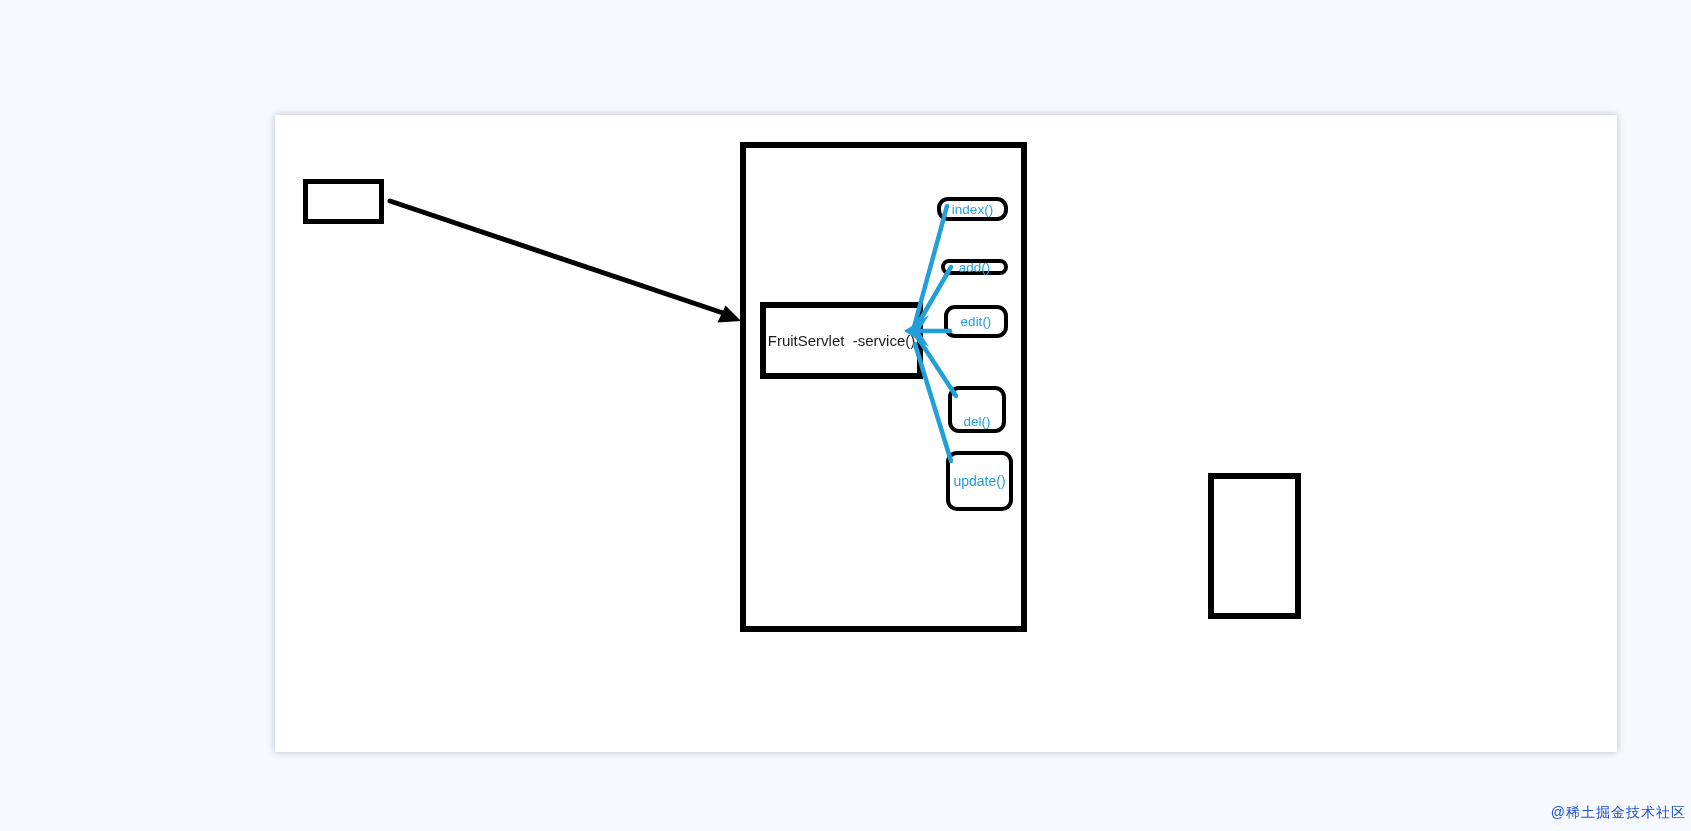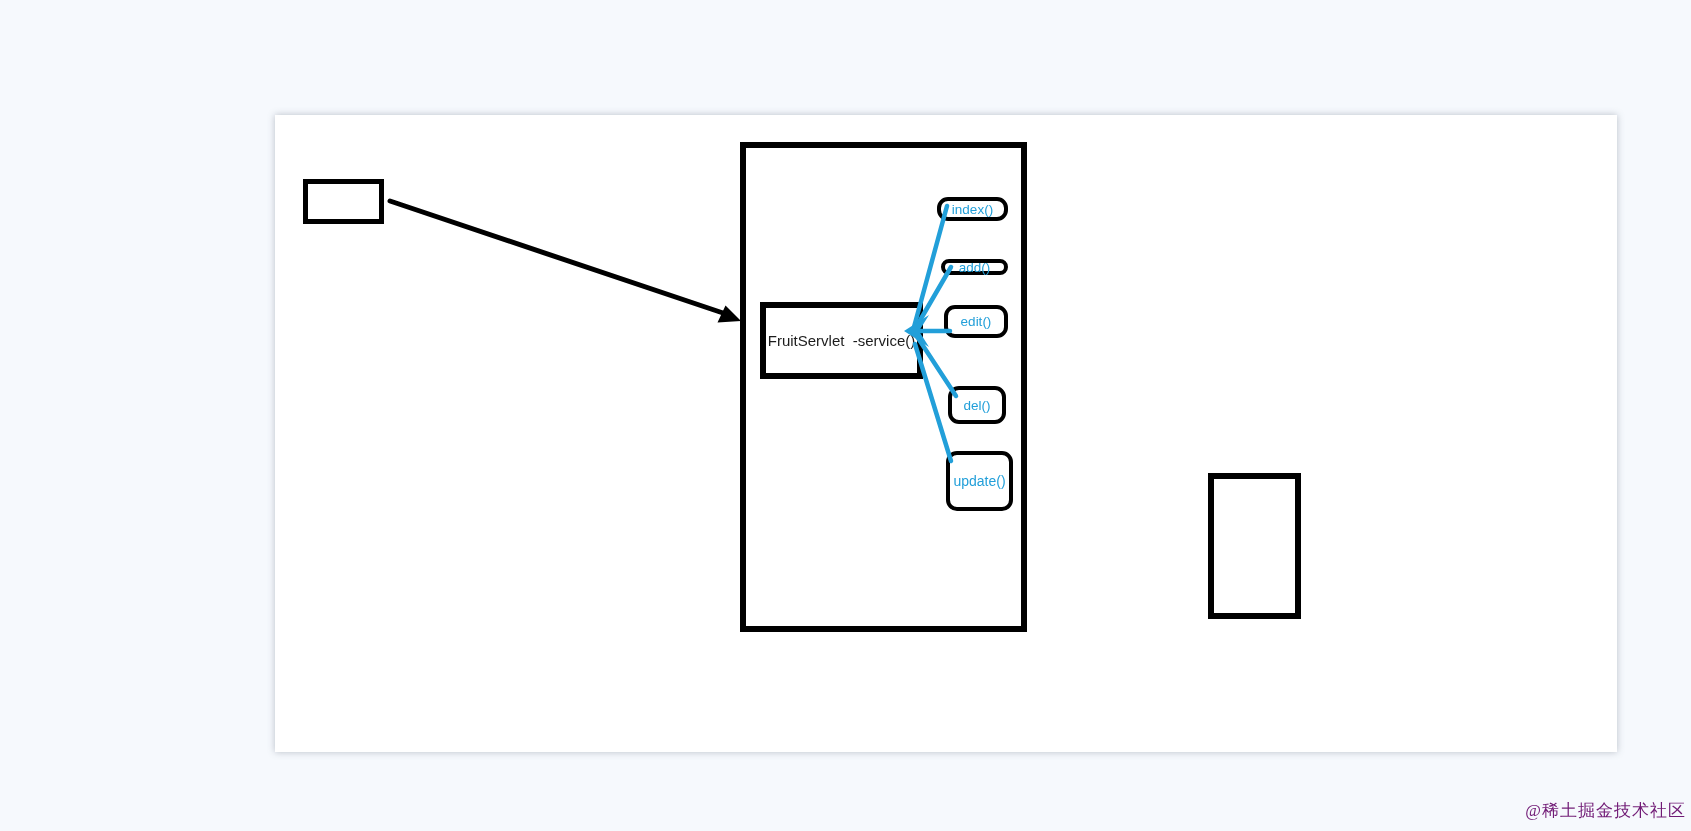--- a/index.html
+++ b/index.html
@@ -46,21 +46,21 @@
     background: #fff;
     display: flex; align-items: center; justify-content: center;
   }
   .method-label {
     color: var(--accent, #229fd9);
     font-size: 13.5px; white-space: nowrap;
   }
   .m-index  { left: 937px; top: 197px; width: 71px; height: 24px; }
   .m-add    { left: 941px; top: 259px; width: 67px; height: 16px; }
   .m-edit   { left: 944px; top: 305px; width: 64px; height: 33px; }
-  .m-del    { left: 948px; top: 386px; width: 58px; height: 38px; }
+  .m-del    { left: 948px; top: 386px; width: 58px; height: 47px; align-items: flex-end; }
   .m-update { left: 946px; top: 451px; width: 67px; height: 60px; }
   .m-update .method-label { font-size: 14px; }
 
   svg.arrow-layer {
     position: absolute; left: 0; top: 0;
     width: 1691px; height: 831px;
     z-index: 10; pointer-events: none;
   }
   .black-line { stroke: #000; stroke-width: 5; stroke-linecap: round; }
   .black-head { fill: #000; }
@@ -68,23 +68,22 @@
   .blue-head  { fill: var(--accent, #229fd9); }
 
   .right-box {
     position: absolute; left: 1208px; top: 473px;
     width: 93px; height: 146px;
     border: 6px solid #000; background: #fff;
   }
 
   .watermark {
     position: absolute; right: 5px; bottom: 9px;
-    font-size: 17px; color: #701a75;
+    font-size: 14px; color: #1d4ed8;
     letter-spacing: 1px;
-    font-family: Liberation Serif, serif;
   }
 </style>
 </head>
 <body>
 
 <div class="stage">
 
   <div class="canvas">
 
     

